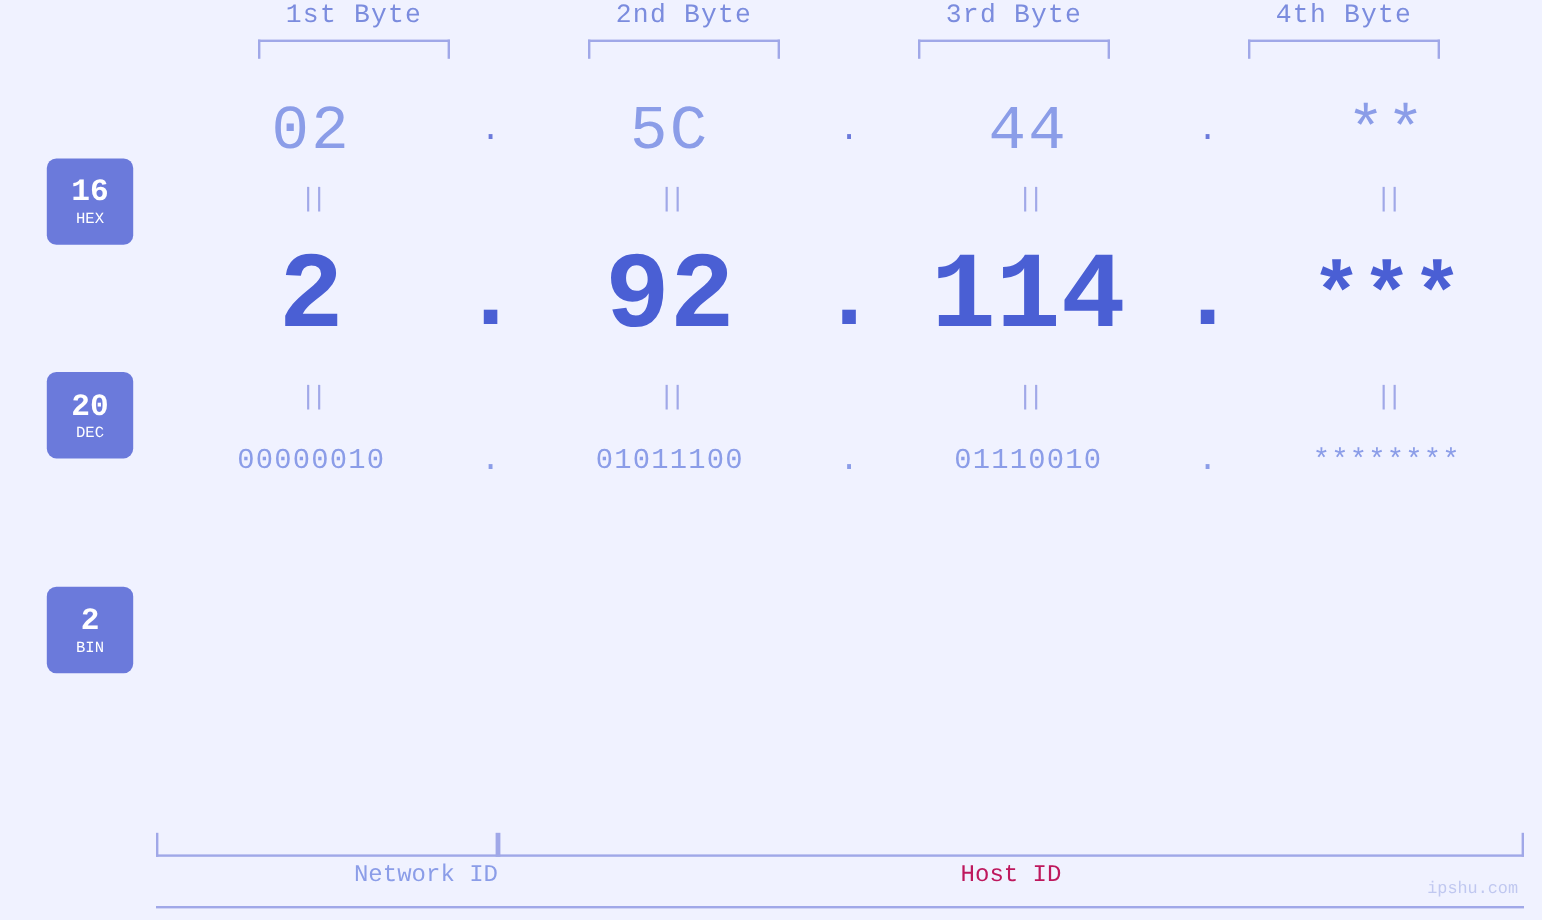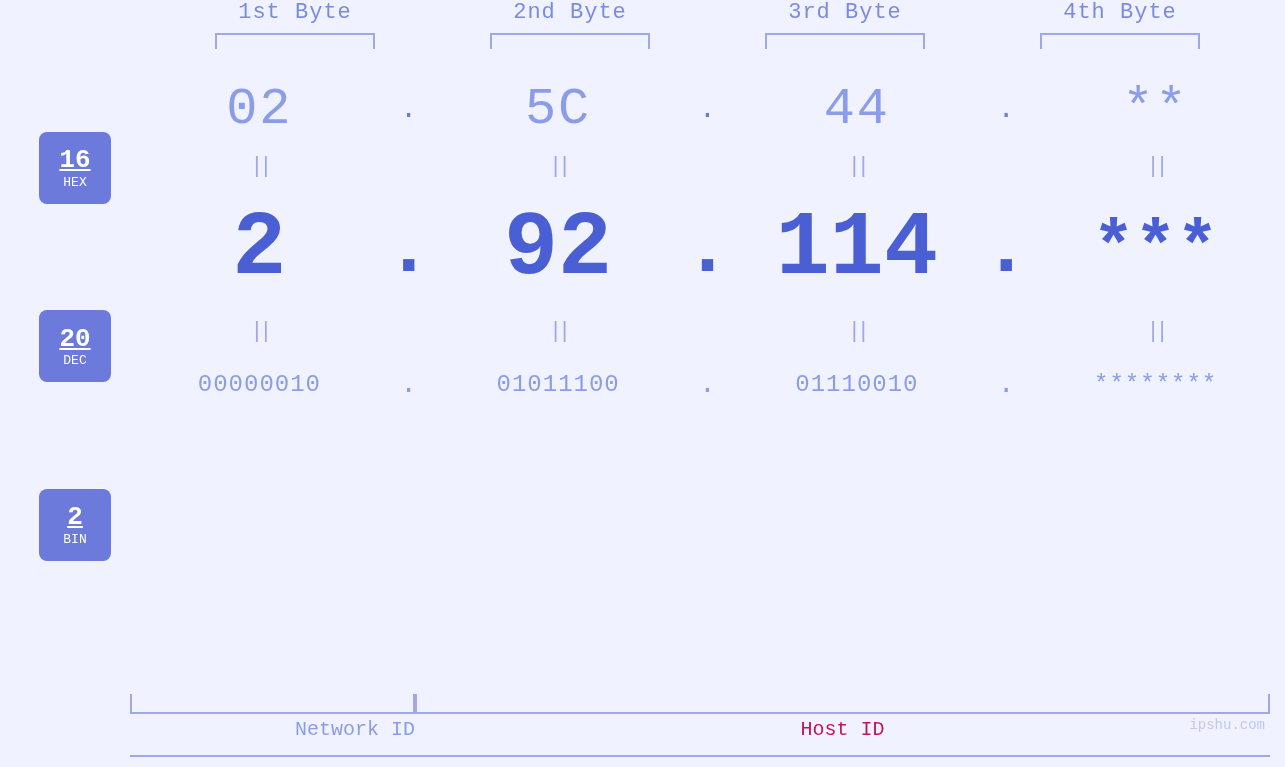--- a/index.html
+++ b/index.html
@@ -77,21 +77,20 @@
       display: flex;
       flex-direction: column;
       align-items: center;
       justify-content: center;
       color: white;
     }
     .badge-number {
       font-size: 26px;
       font-weight: bold;
       line-height: 1.1;
-      text-decoration: underline;
     }
     .badge-label {
       font-size: 13px;
       font-weight: normal;
     }
 
     
     .values-area {
       flex: 1;
       display: flex;
@@ -140,21 +139,21 @@
     .eq-sign {
       color: #a0a8e8;
       font-size: 22px;
       letter-spacing: -4px;
       font-family: 'Courier New', Courier, monospace;
     }
 
     
     .watermark {
       position: absolute;
-      bottom: 34px;
+      bottom: 18px;
       right: 20px;
       color: #c0c8f0;
       font-size: 14px;
       font-family: 'Courier New', Courier, monospace;
     }
 
     
     .rows-wrapper {
       display: flex;
       flex-direction: column;

